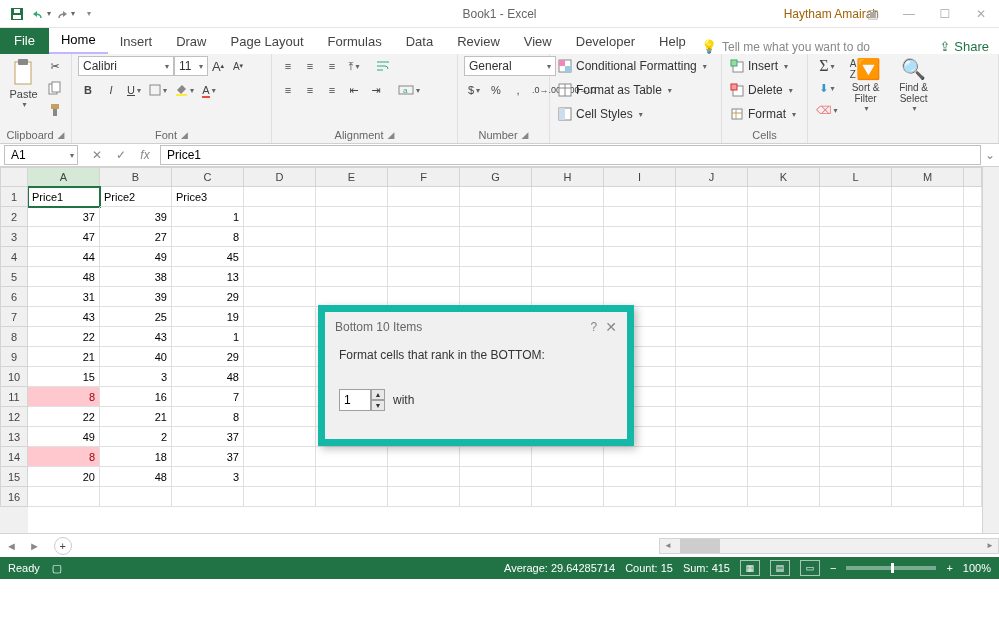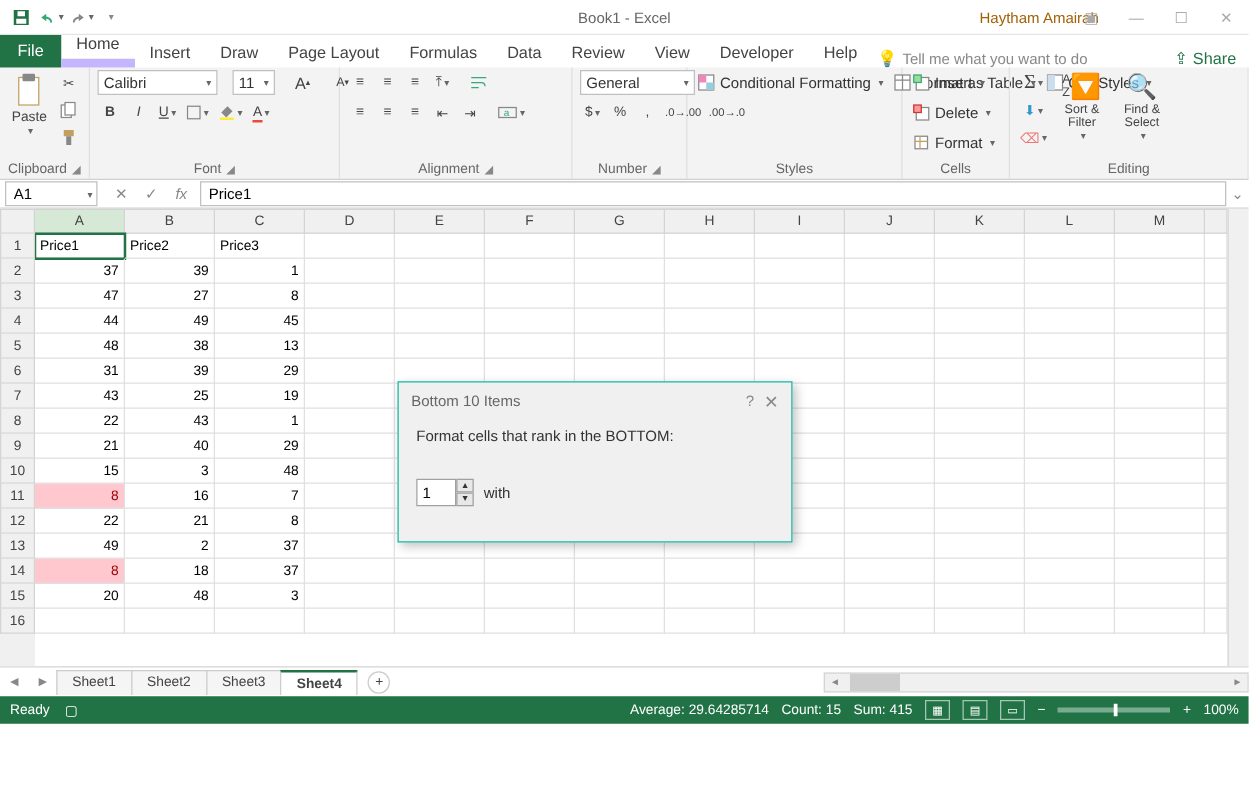--- a/index.html
+++ b/index.html
@@ -8,21 +8,21 @@
 .titlebar .qat { display: flex; align-items: center; gap: 2px; padding-left: 6px; }
 .qat-btn { width: 22px; height: 22px; display: flex; align-items: center; justify-content: center; }
 .titlebar .center { position: absolute; left: 50%; transform: translateX(-50%); }
 .titlebar .user { margin-left: auto; margin-right: 120px; color: #a16207; }
 .titlebar .wincontrols { position: absolute; right: 4px; display: flex; gap: 8px; color: #aaa; }
 .winbtn { width: 28px; text-align: center; }
 
 .tabbar { height: 26px; background: #fff; display: flex; align-items: flex-end; font-size: 13px; }
 .filetab { background: #217346; color: #fff; padding: 5px 14px; height: 26px; }
 .ribtab { padding: 5px 12px; color: #444; cursor: default; }
-.ribtab.active { color: #404040; border-bottom: 7px solid #c4b5fd; }
+.ribtab.active { color: #000000; border-bottom: 2px solid #c4b5fd; }
 .tellme { margin-left: 4px; color: #888; display: flex; align-items: center; gap: 4px; font-size: 12px; }
 .bulb { font-size: 13px; }
 .share { margin-left: auto; margin-right: 10px; color: #217346; font-size: 13px; display:flex; align-items:center; gap:4px;}
 
 .ribbon { height: 90px; background: #f3f3f3; border-bottom: 1px solid #d0d0d0; display: flex; font-size: 11px; }
 .group { border-right: 1px solid #e0e0e0; padding: 2px 6px 0; display: flex; flex-direction: column; position: relative; }
 .group-body { flex: 1; display: flex; align-items: flex-start; gap: 4px; }
 .group-label { text-align: center; color: #666; font-size: 11px; height: 16px; display:flex; align-items:center; justify-content:center; gap:4px;}
 .launcher { font-size: 9px; color: #888; }
 .bigbtn { display: flex; flex-direction: column; align-items: center; justify-content: center; width: 40px; color:#444; font-size:11px; padding-top:2px;}
@@ -74,21 +74,21 @@
 .hscroll .arrow { width:16px; display:flex; align-items:center; justify-content:center; color:#888; font-size:8px;}
 
 
 .status { height: 22px; background: #217346; color: #fff; display: flex; align-items: center; font-size: 11px; padding: 0 8px; gap: 12px;}
 .status .right { margin-left:auto; display:flex; align-items:center; gap:10px;}
 .viewbtn { width:20px; height:16px; border:1px solid rgba(255,255,255,0.6); display:flex; align-items:center; justify-content:center; font-size:9px;}
 .zoomslider { width:90px; height:4px; background:rgba(255,255,255,0.4); position:relative;}
 .zoomslider::after { content:""; position:absolute; left:45px; top:-3px; width:3px; height:10px; background:#fff;}
 
 
-.dialog { position:absolute; left:318px; top:305px; width:316px; background:#f0f0f0; border:1px solid #14b8a6; box-shadow:3px 3px 8px rgba(0,0,0,0.25); font-size:12px; color:#333;}
+.dialog { position:absolute; left:318px; top:305px; width:316px; background:#f0f0f0; border:7px solid #14b8a6; box-shadow:3px 3px 8px rgba(0,0,0,0.25); font-size:12px; color:#333;}
 .dlgtitle { height:30px; display:flex; align-items:center; padding:0 10px; color:#666;}
 .dlgtitle .dlgx { margin-left:8px; font-size:14px; color:#888;}
 .dlgtitle .dlgq { margin-left:auto; color:#888;}
 .dlgbody { padding: 6px 14px 14px;}
 .dlglabel { font-weight:normal; margin-bottom:27px; font-size:12px;}
 .dlgrow { display:flex; align-items:center; gap:8px; margin-bottom:14px;}
 .spin { display:flex; }
 .spin input { width:32px; height:22px; border:1px solid #a0a0a0; padding:0 4px; font-size:12px;}
 .spinbtns { display:flex; flex-direction:column;}
 .spinbtns div { width:14px; height:11px; border:1px solid #a0a0a0; background:#e8e8e8; font-size:7px; display:flex; align-items:center; justify-content:center;}
@@ -191,21 +191,21 @@
       </div>
     </div>
     <div class="group-label">
         <span>Clipboard</span>
         <span class="launcher">◢</span>
       </div>
   </div>
 
   <div class="group" style="width:200px;">
     <div class="group-body" style="flex-direction:column; gap:4px;">
-      <div style="display:flex; gap:12px;">
+      <div style="display:flex; gap:0;">
         <div class="combo" style="width:96px;">
             <span>Calibri</span>
             <span class="arrow">▾</span>
           </div>
         <div class="combo" style="width:34px;">
             <span>11</span>
             <span class="arrow">▾</span>
           </div>
         <div class="smallbtn" style="font-size:13px;">A<sup style="font-size:7px;">▴</sup></div>
         <div class="smallbtn" style="font-size:10px;">A<sup style="font-size:7px;">▾</sup></div>
@@ -291,21 +291,21 @@
         <div class="smallbtn" style="font-size:9px;">.00→.0</div>
       </div>
     </div>
     <div class="group-label">
         <span>Number</span>
         <span class="launcher">◢</span>
       </div>
   </div>
 
   <div class="group" style="width:172px;">
-    <div class="group-body" style="">
+    <div class="group-body" style="flex-direction:column;">
       <div class="styleitem dd">
           <svg width="14" height="14">
             <rect x="1" y="1" width="12" height="12" fill="#fff" stroke="#888"></rect>
             <rect x="1" y="1" width="6" height="6" fill="#e8b"></rect>
             <rect x="7" y="7" width="6" height="6" fill="#9cd"></rect>
           </svg>
           <span>Conditional Formatting</span>
         </div>
       <div class="styleitem dd">
           <svg width="14" height="14">
@@ -316,23 +316,20 @@
           <span>Format as Table</span>
         </div>
       <div class="styleitem dd">
           <svg width="14" height="14">
             <rect x="1" y="1" width="12" height="12" fill="#fff" stroke="#888"></rect>
             <rect x="1" y="1" width="6" height="12" fill="#cde"></rect>
           </svg>
           <span>Cell Styles</span>
         </div>
     </div>
-    <div class="group-label">
-        <span>Styles</span>
-      </div>
   </div>
 
   <div class="group" style="width:86px;">
     <div class="group-body" style="flex-direction:column;">
       <div class="cellitem dd">
           <svg width="14" height="14">
             <rect x="3" y="3" width="10" height="10" fill="#fff" stroke="#888"></rect>
             <rect x="1" y="1" width="6" height="6" fill="#9d9" stroke="#3a7"></rect>
           </svg>
           <span>Insert</span>
@@ -374,23 +371,20 @@
         <div class="top"><span style="font-size:10px;">A<br>Z</span>🔽</div>
         <span>Sort &amp;</span>
           <span>Filter</span>
       </div>
       <div class="sortbtn dd">
         <div class="top">🔍</div>
         <span>Find &amp;</span>
           <span>Select</span>
       </div>
     </div>
-    <div class="group-label">
-        <span>Editing</span>
-      </div>
   </div>
 </div>
 
 <div class="fxbar">
   <div class="namebox">
       <span>A1</span>
     </div>
   <div class="fxicons">
     <div class="fxicon">✕</div>
     <div class="fxicon">✓</div>
@@ -699,26 +693,20 @@
           <div class="cell" style="flex: 1 1 0%;"></div>
         </div>
       </div>
   </div>
   <div class="scroll-v"></div>
 </div>
 
 <div class="sheettabs">
   <div class="navarrow">◄</div>
   <div class="navarrow">►</div>
-  <div id="sheettabs-inner" style="display:flex;">
-      <div class="stab">Sheet1</div>
-      <div class="stab">Sheet2</div>
-      <div class="stab">Sheet3</div>
-      <div class="stab active">Sheet4</div>
-    </div>
   <div class="addsheet">
       <span>+</span>
     </div>
   <div class="hscroll">
     <div class="arrow">◄</div>
       <div class="thumb"></div>
       <div style="flex:1"></div>
       <div class="arrow">►</div>
   </div>
 </div>

